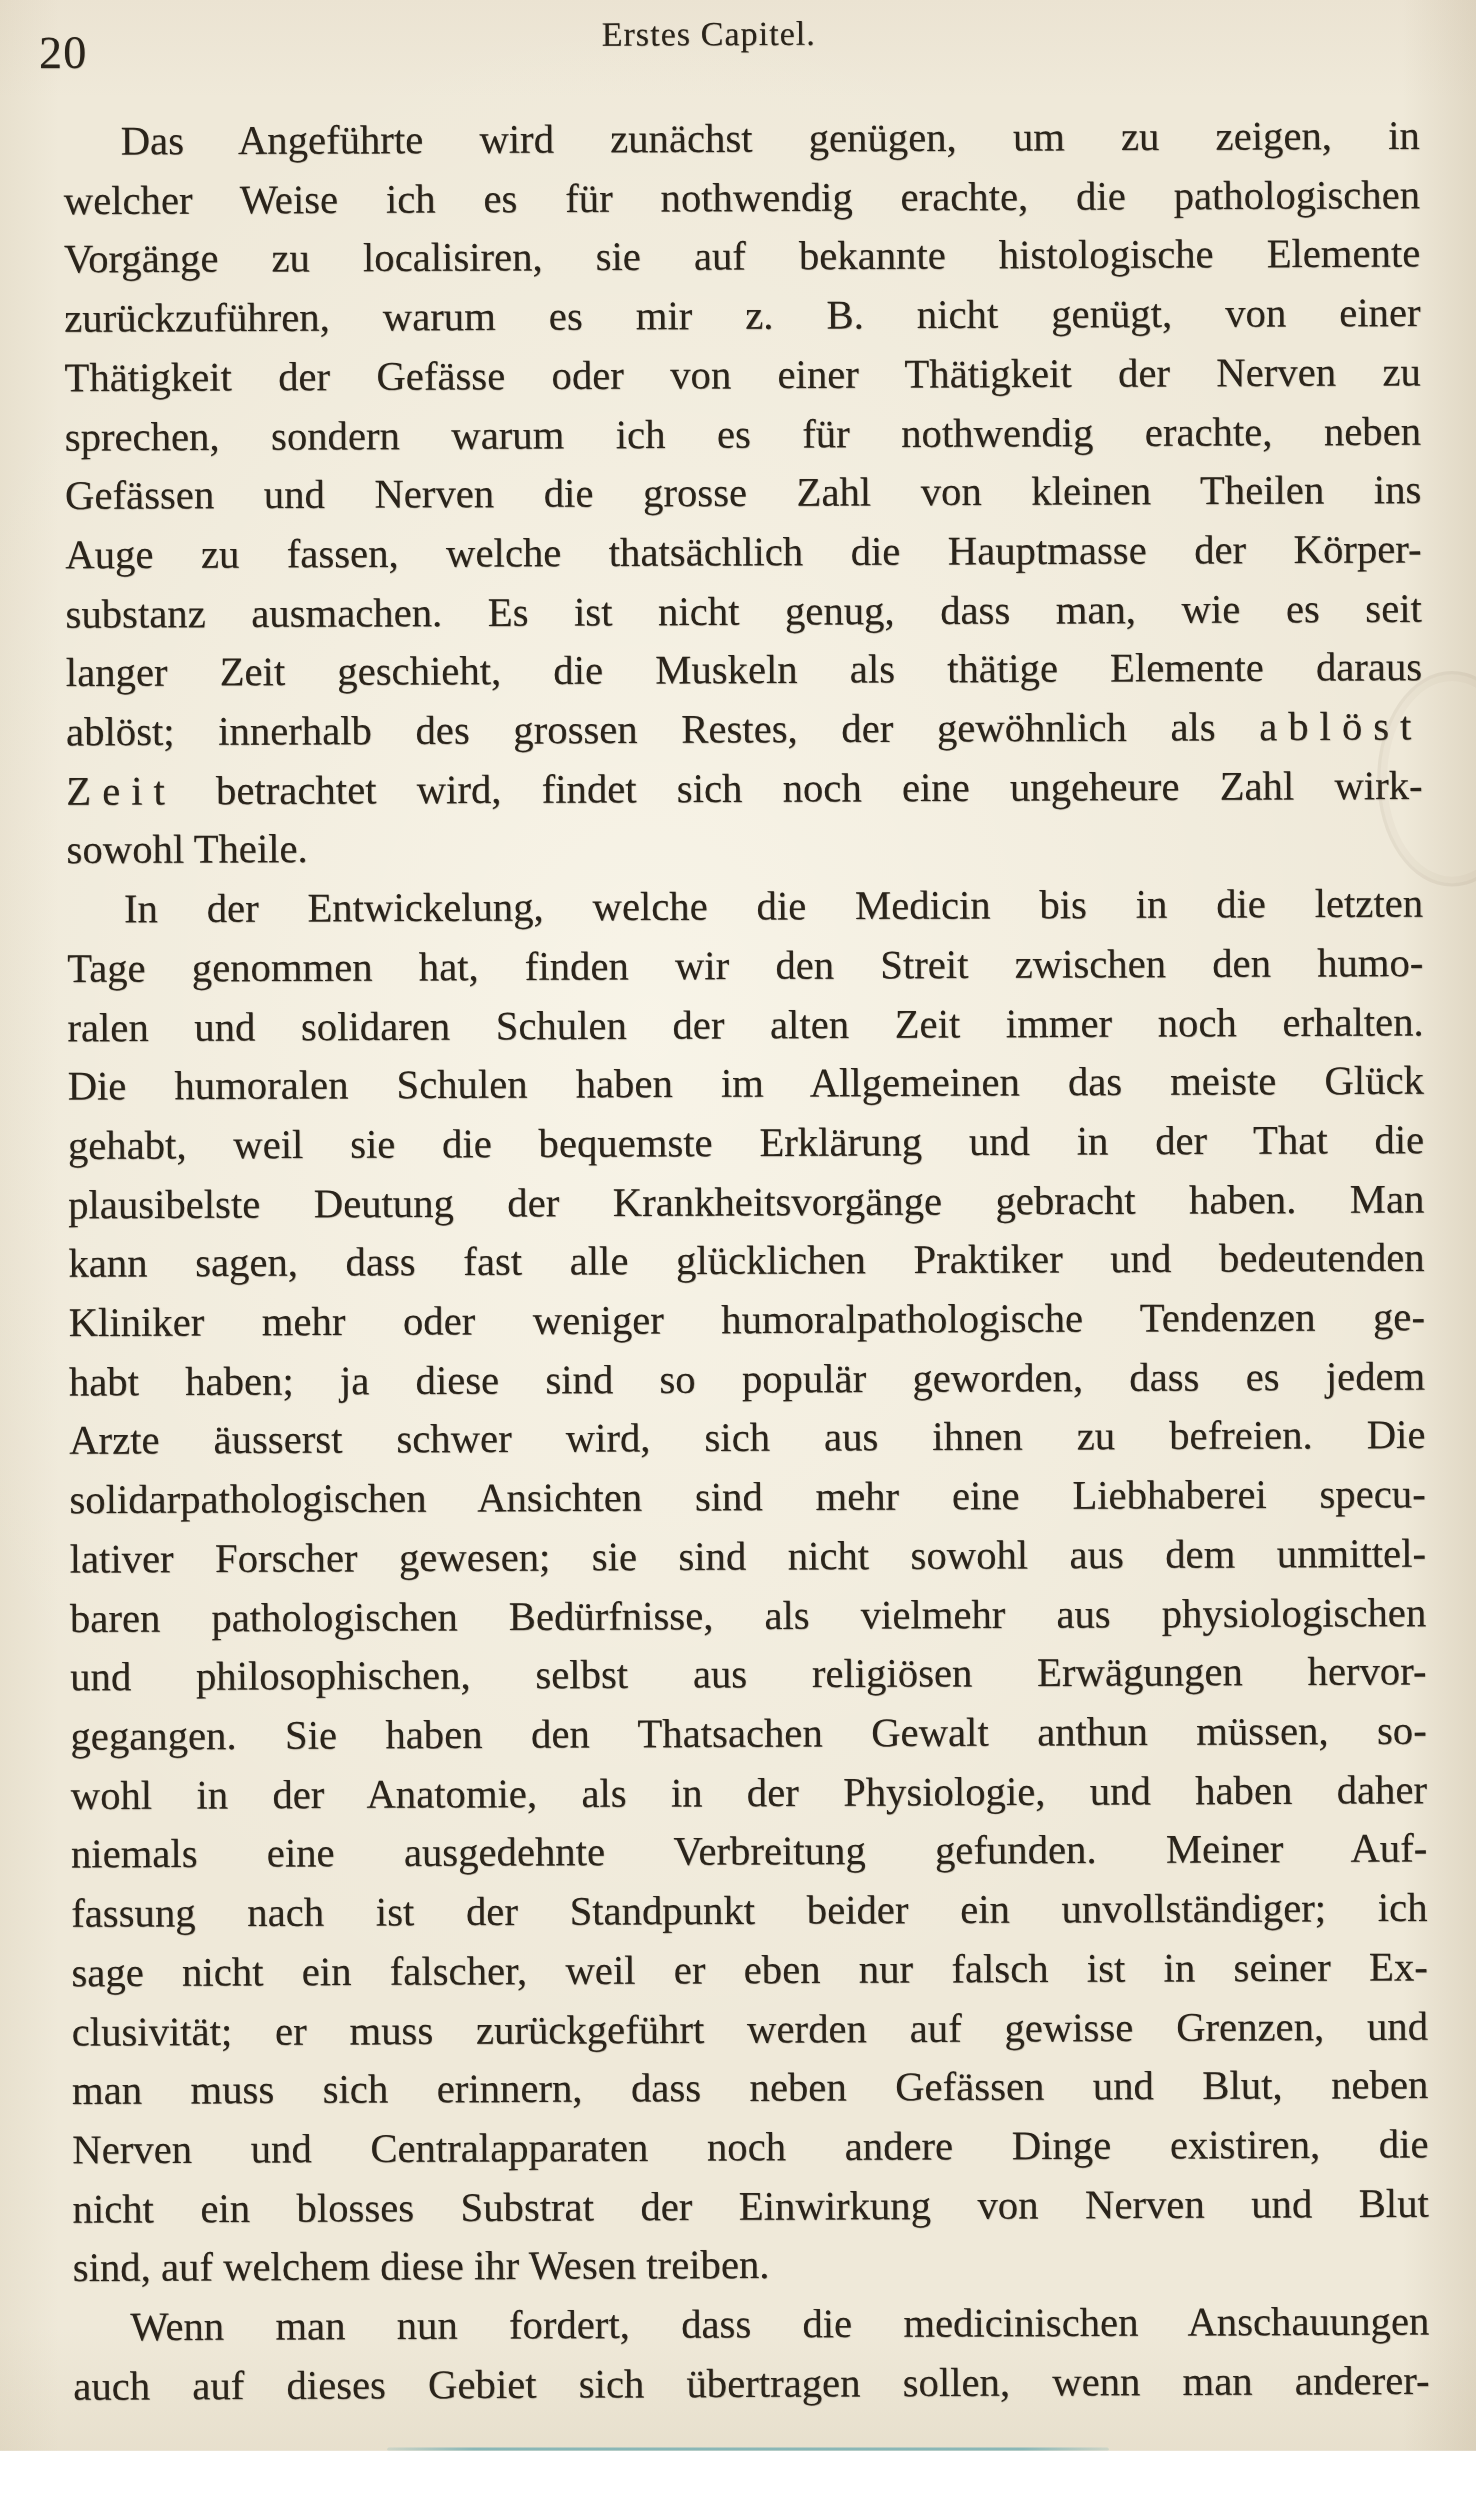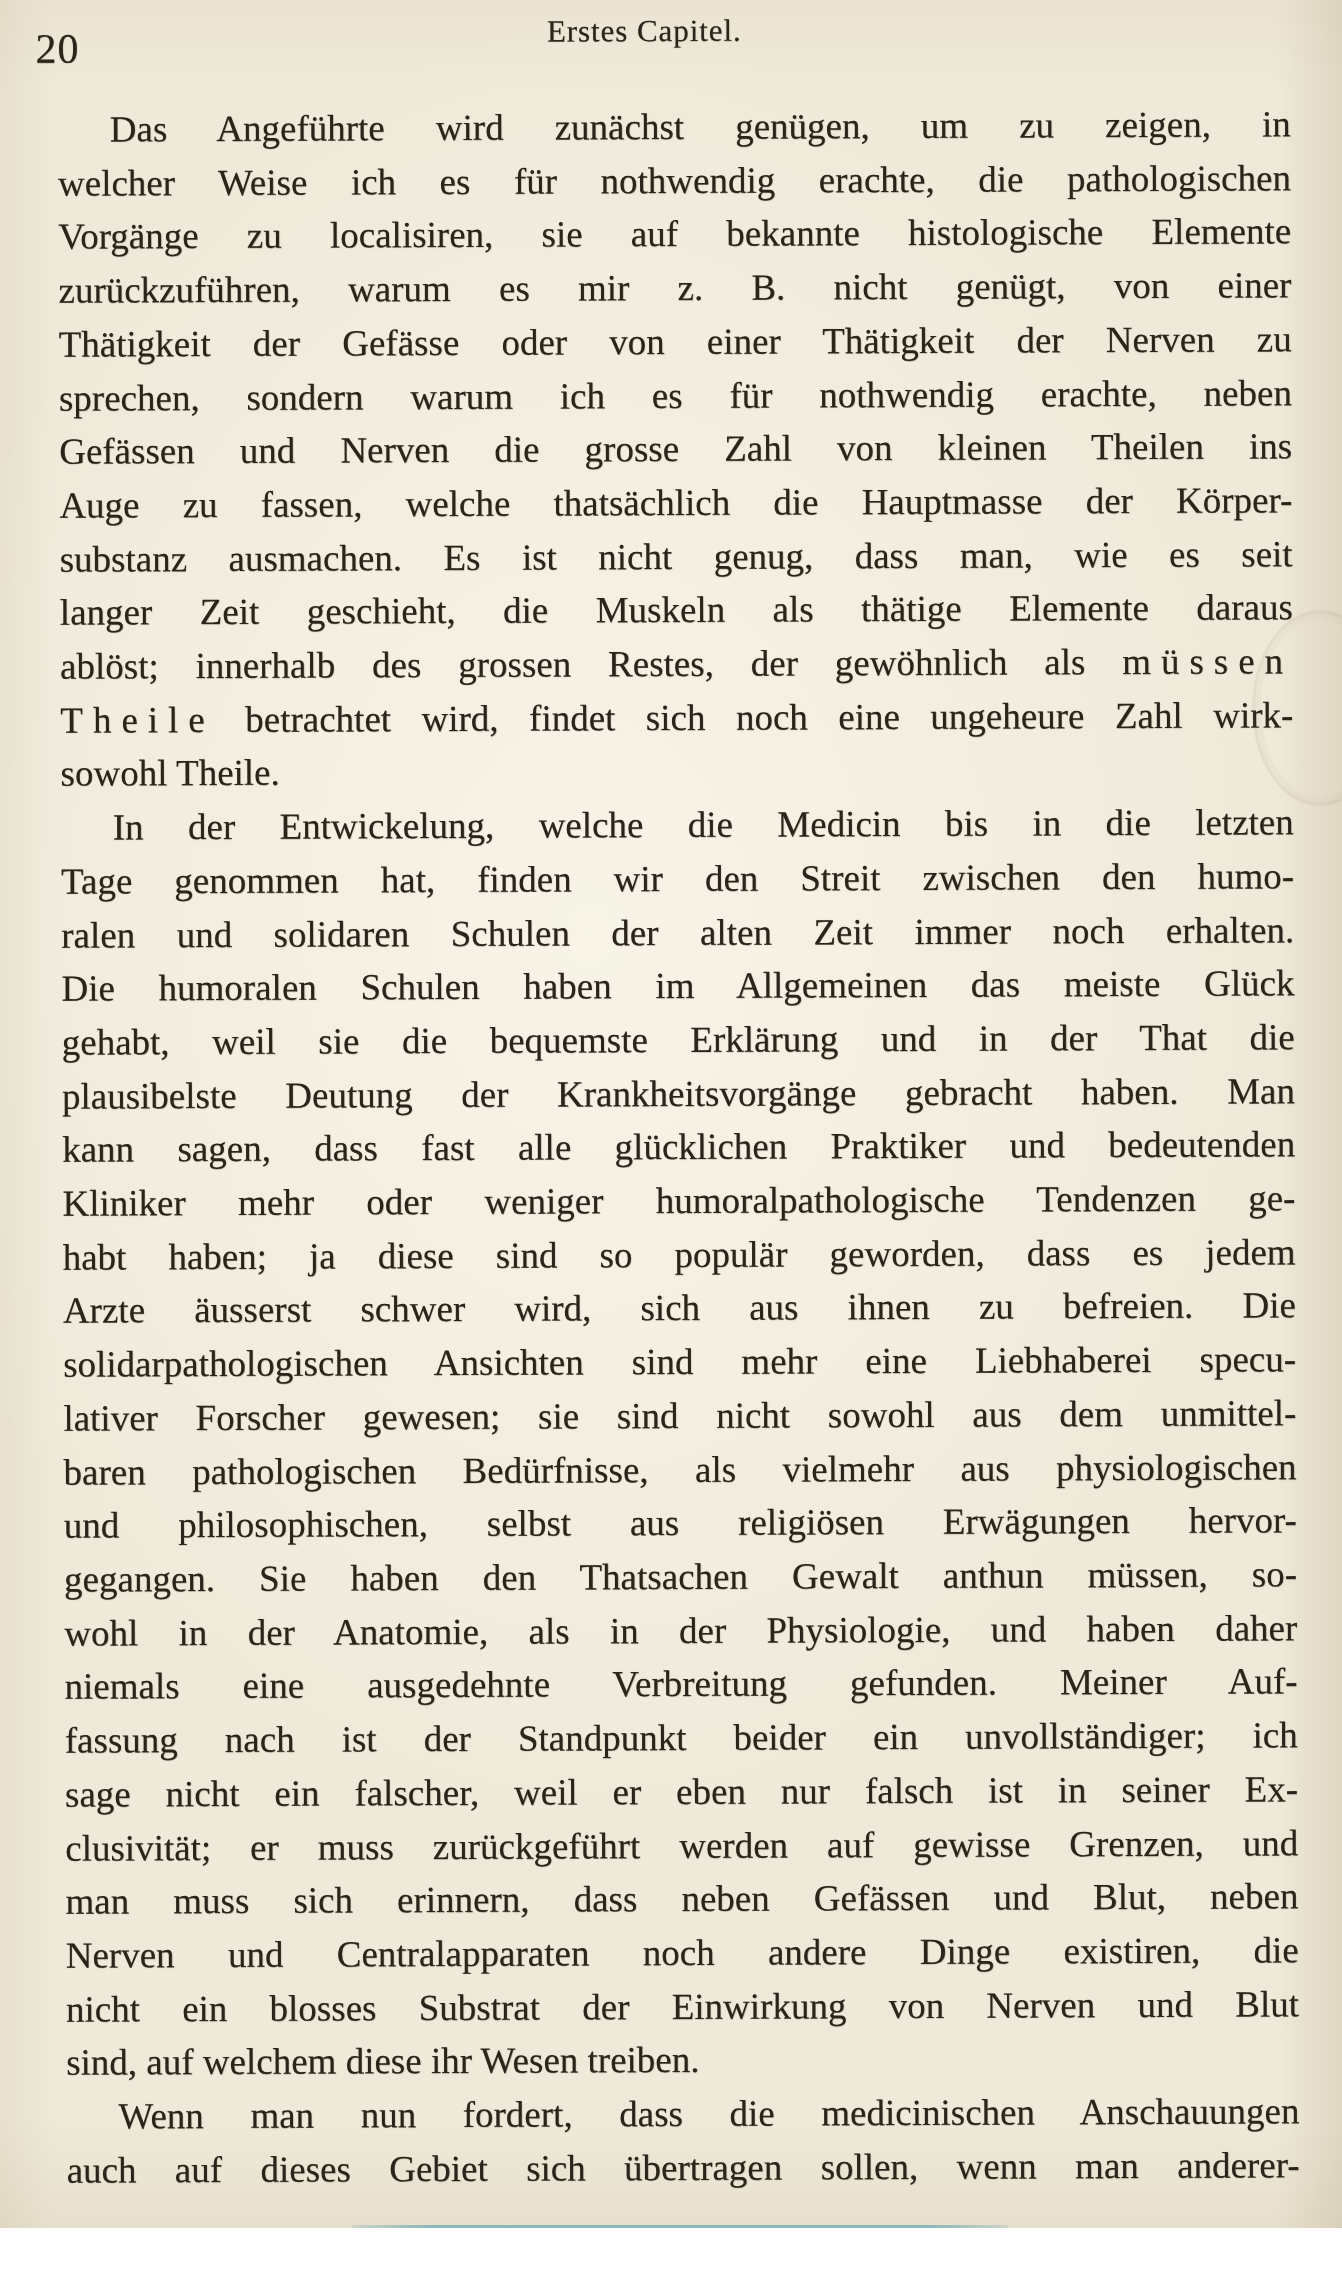--- a/index.html
+++ b/index.html
@@ -103,22 +103,22 @@
         <div class="line indent"><span class="">Das Angeführte wird zunächst genügen, um zu zeigen, in</span></div>
         <div class="line"><span class="">welcher Weise ich es für nothwendig erachte, die pathologischen</span></div>
         <div class="line"><span class="">Vorgänge zu localisiren, sie auf bekannte histologische Elemente</span></div>
         <div class="line"><span class="">zurückzuführen, warum es mir z. B. nicht genügt, von einer</span></div>
         <div class="line"><span class="">Thätigkeit der Gefässe oder von einer Thätigkeit der Nerven zu</span></div>
         <div class="line"><span class="">sprechen, sondern warum ich es für nothwendig erachte, neben</span></div>
         <div class="line"><span class="">Gefässen und Nerven die grosse Zahl von kleinen Theilen ins</span></div>
         <div class="line"><span class="">Auge zu fassen, welche thatsächlich die Hauptmasse der Körper-</span></div>
         <div class="line"><span class="">substanz ausmachen. Es ist nicht genug, dass man, wie es seit</span></div>
         <div class="line"><span class="">langer Zeit geschieht, die Muskeln als thätige Elemente daraus</span></div>
-        <div class="line"><span class="">ablöst; innerhalb des grossen Restes, der gewöhnlich als </span><span class="spaced">müssen</span></div>
-        <div class="line"><span class="spaced">Theile</span><span class=""> betrachtet wird, findet sich noch eine ungeheure Zahl wirk-</span></div>
+        <div class="line"><span class="">ablöst; innerhalb des grossen Restes, der gewöhnlich als </span><span class="spaced">ablöst</span></div>
+        <div class="line"><span class="spaced">Zeit</span><span class=""> betrachtet wird, findet sich noch eine ungeheure Zahl wirk-</span></div>
         <div class="line last"><span class="">sowohl Theile.</span></div>
         <div class="line indent"><span class="">In der Entwickelung, welche die Medicin bis in die letzten</span></div>
         <div class="line"><span class="">Tage genommen hat, finden wir den Streit zwischen den humo-</span></div>
         <div class="line"><span class="">ralen und solidaren Schulen der alten Zeit immer noch erhalten.</span></div>
         <div class="line"><span class="">Die humoralen Schulen haben im Allgemeinen das meiste Glück</span></div>
         <div class="line"><span class="">gehabt, weil sie die bequemste Erklärung und in der That die</span></div>
         <div class="line"><span class="">plausibelste Deutung der Krankheitsvorgänge gebracht haben. Man</span></div>
         <div class="line"><span class="">kann sagen, dass fast alle glücklichen Praktiker und bedeutenden</span></div>
         <div class="line"><span class="">Kliniker mehr oder weniger humoralpathologische Tendenzen ge-</span></div>
         <div class="line"><span class="">habt haben; ja diese sind so populär geworden, dass es jedem</span></div>

